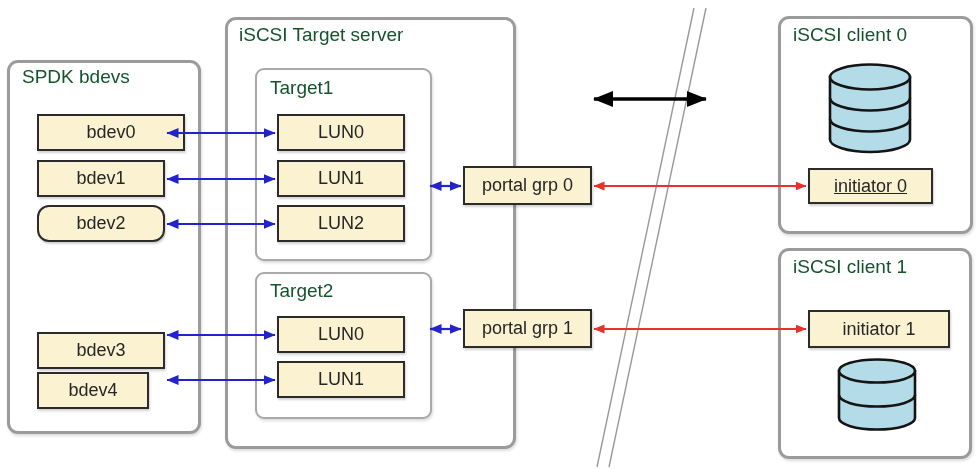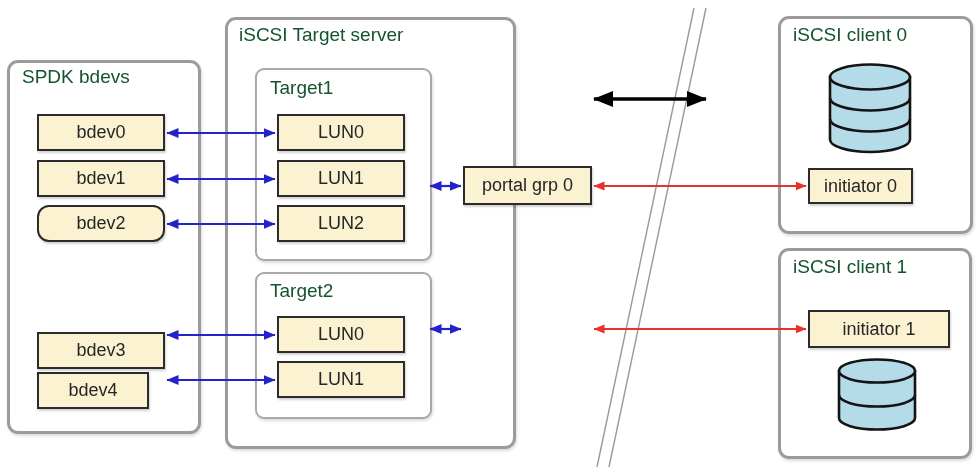--- a/index.html
+++ b/index.html
@@ -26,52 +26,53 @@
   }
   svg.overlay{position:absolute;left:0;top:0;pointer-events:none;}
 </style>
 </head>
 <body>
 
 <div id="canvas">
 
   <div class="group" style="left:7px;top:60px;width:188px;height:368px;"></div>
   <div class="gtitle" style="left:22px;top:66px;">SPDK bdevs</div>
-  <div class="node" style="left:37px;top:114px;width:128px;height:37px;">bdev0</div>
+  <div class="node" style="left:37px;top:114px;width:148px;height:37px;">bdev0</div>
   <div class="node" style="left:37px;top:160px;width:128px;height:37px;">bdev1</div>
   <div class="node" style="left:37px;top:205px;width:128px;height:37px;border-radius:12px;">bdev2</div>
   <div class="node" style="left:37px;top:316px;width:128px;height:37px;margin-top:16px;">bdev3</div>
   <div class="node" style="left:37px;top:372px;width:112px;height:37px;">bdev4</div>
 
   <div class="group" style="left:225px;top:17px;width:285px;height:426px;"></div>
   <div class="gtitle" style="left:239px;top:24px;">iSCSI Target server</div>
 
   <div class="group inner" style="left:255px;top:68px;width:173px;height:189px;"></div>
   <div class="gtitle" style="left:270px;top:77px;">Target1</div>
   <div class="node" style="left:277px;top:114px;width:128px;height:37px;">LUN0</div>
   <div class="node" style="left:277px;top:160px;width:128px;height:37px;">LUN1</div>
   <div class="node" style="left:277px;top:205px;width:128px;height:37px;">LUN2</div>
 
   <div class="group inner" style="left:255px;top:272px;width:173px;height:143px;"></div>
   <div class="gtitle" style="left:270px;top:280px;">Target2</div>
   <div class="node" style="left:277px;top:316px;width:128px;height:37px;">LUN0</div>
   <div class="node" style="left:277px;top:361px;width:128px;height:37px;">LUN1</div>
 
   <div class="node" style="left:463px;top:166px;width:129px;height:39px;z-index:3;">portal grp 0</div>
+  <div class="node" style="left:463px;top:309px;width:129px;height:39px;z-index:3;">portal grp 1</div>
 
 
   <div class="group" style="left:778px;top:16px;width:189px;height:212px;"></div>
   <div class="gtitle" style="left:793px;top:24px;">iSCSI client 0</div>
   <svg style="position:absolute;left:827px;top:62px;" width="86" height="92" viewBox="0 0 86 92">
     <path d="M 3 15 v 62.5 a 40 12.5 0 0 0 80 0 v -62.5 z" fill="#b3dbe8" stroke="#141414" stroke-width="2.6"></path>
     <ellipse cx="43" cy="15" rx="40" ry="12.5" fill="#b3dbe8" stroke="#141414" stroke-width="2.6"></ellipse>
     <path d="M 3 36 a 40 12.5 0 0 0 80 0" fill="none" stroke="#141414" stroke-width="2.6"></path>
     <path d="M 3 57 a 40 12.5 0 0 0 80 0" fill="none" stroke="#141414" stroke-width="2.6"></path>
   </svg>
-  <div class="node" style="left:808px;top:168px;width:105px;height:36px;">initiator 0</div>
+  <div class="node" style="left:808px;top:168px;width:125px;height:36px;text-decoration:underline;">initiator 0</div>
 
   <div class="group" style="left:778px;top:248px;width:188px;height:205px;"></div>
   <div class="gtitle" style="left:793px;top:256px;">iSCSI client 1</div>
   <div class="node" style="left:808px;top:310px;width:142px;height:38px;">initiator 1</div>
   <svg style="position:absolute;left:836px;top:358px;" width="82" height="74" viewBox="0 0 82 74">
     <path d="M 3 13 v 47 a 38 11.5 0 0 0 76 0 v -47 z" fill="#b3dbe8" stroke="#141414" stroke-width="2.6"></path>
     <ellipse cx="41" cy="13" rx="38" ry="11.5" fill="#b3dbe8" stroke="#141414" stroke-width="2.6"></ellipse>
     <path d="M 3 37 a 38 11.5 0 0 0 76 0" fill="none" stroke="#141414" stroke-width="2.6"></path>
   </svg>
 

